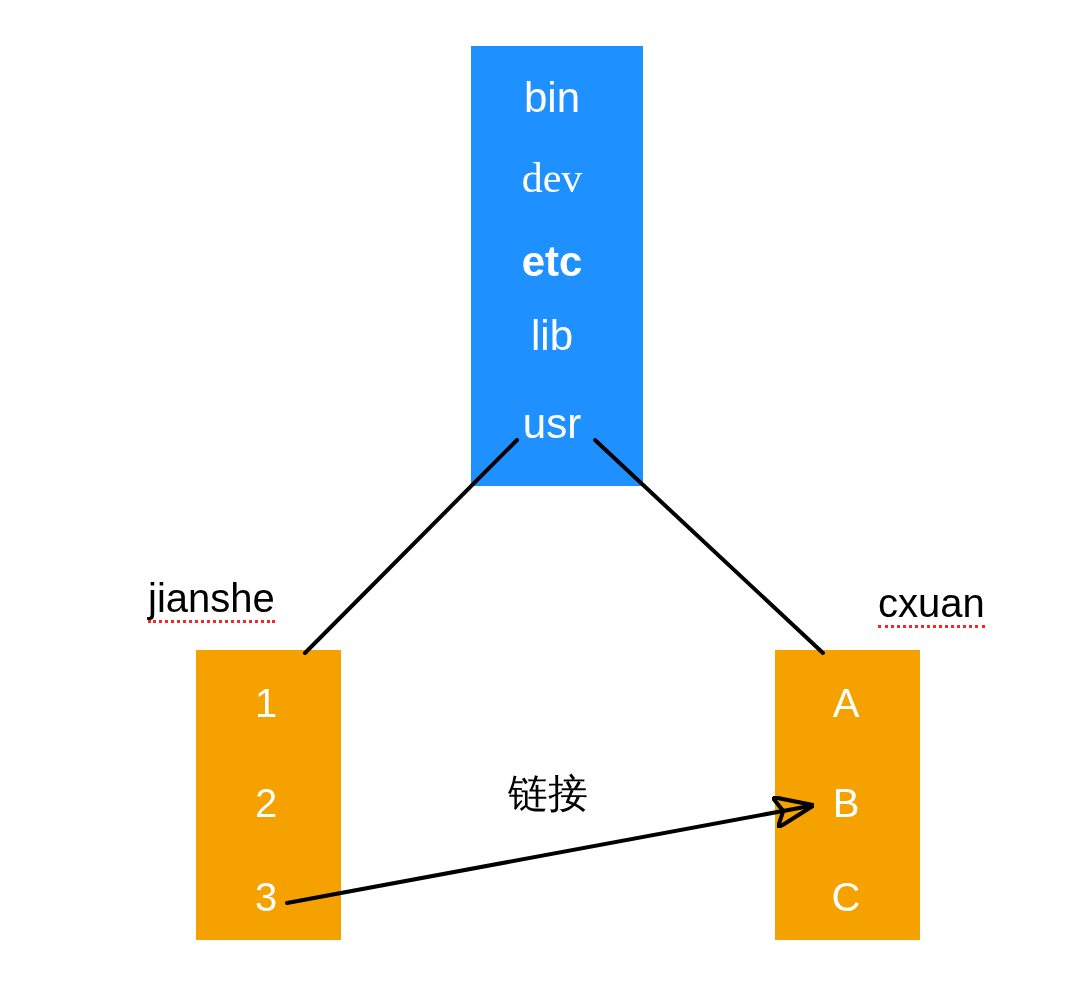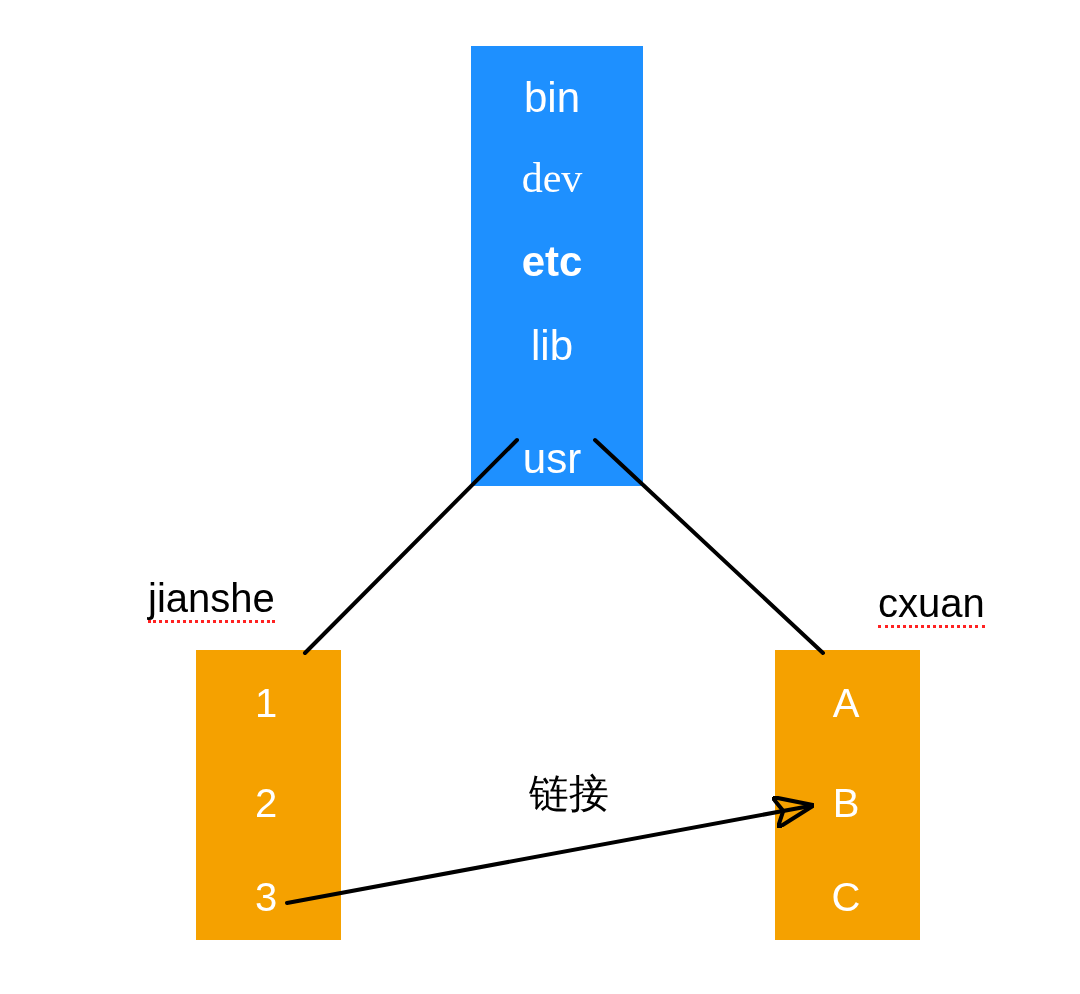--- a/index.html
+++ b/index.html
@@ -66,21 +66,20 @@
   .label-cxuan   { left: 878px; top: 583px; }
 
   .link-label {
     position: absolute;
     left: 508px;
     top: 773px;
     color: #000000;
     font-size: 40px;
     line-height: 1;
     white-space: nowrap;
-    margin-left: 21px;
   }
 
   svg.edges {
     position: absolute;
     left: 0;
     top: 0;
     width: 1080px;
     height: 994px;
     pointer-events: none;
   }
@@ -91,22 +90,22 @@
 </style>
 </head>
 <body>
 
 <div id="canvas">
 
   <div class="box blue-box"></div>
   <div class="entry blue-entry" style="left:552px; top:98px;">bin</div>
   <div class="entry blue-entry" style="left:552px; top:178px;font-family:Liberation Serif, serif;">dev</div>
   <div class="entry blue-entry" style="left:552px; top:262px;font-weight:bold;">etc</div>
-  <div class="entry blue-entry" style="left:552px; top:346px;">lib</div>
-  <div class="entry blue-entry" style="left:552px; top:424px;margin-top:35px;">usr</div>
+  <div class="entry blue-entry" style="left:552px; top:336px;">lib</div>
+  <div class="entry blue-entry" style="left:552px; top:424px;">usr</div>
 
   <div class="group-label label-cxuan">cxuan</div>
 
   <div class="group-label label-jianshe">jianshe</div>
 
   <div class="box orange-box orange-left"></div>
   <div class="entry orange-entry" style="left:266px; top:703px;">1</div>
   <div class="entry orange-entry" style="left:266px; top:803px;">2</div>
   <div class="entry orange-entry" style="left:266px; top:897px;">3</div>
 

